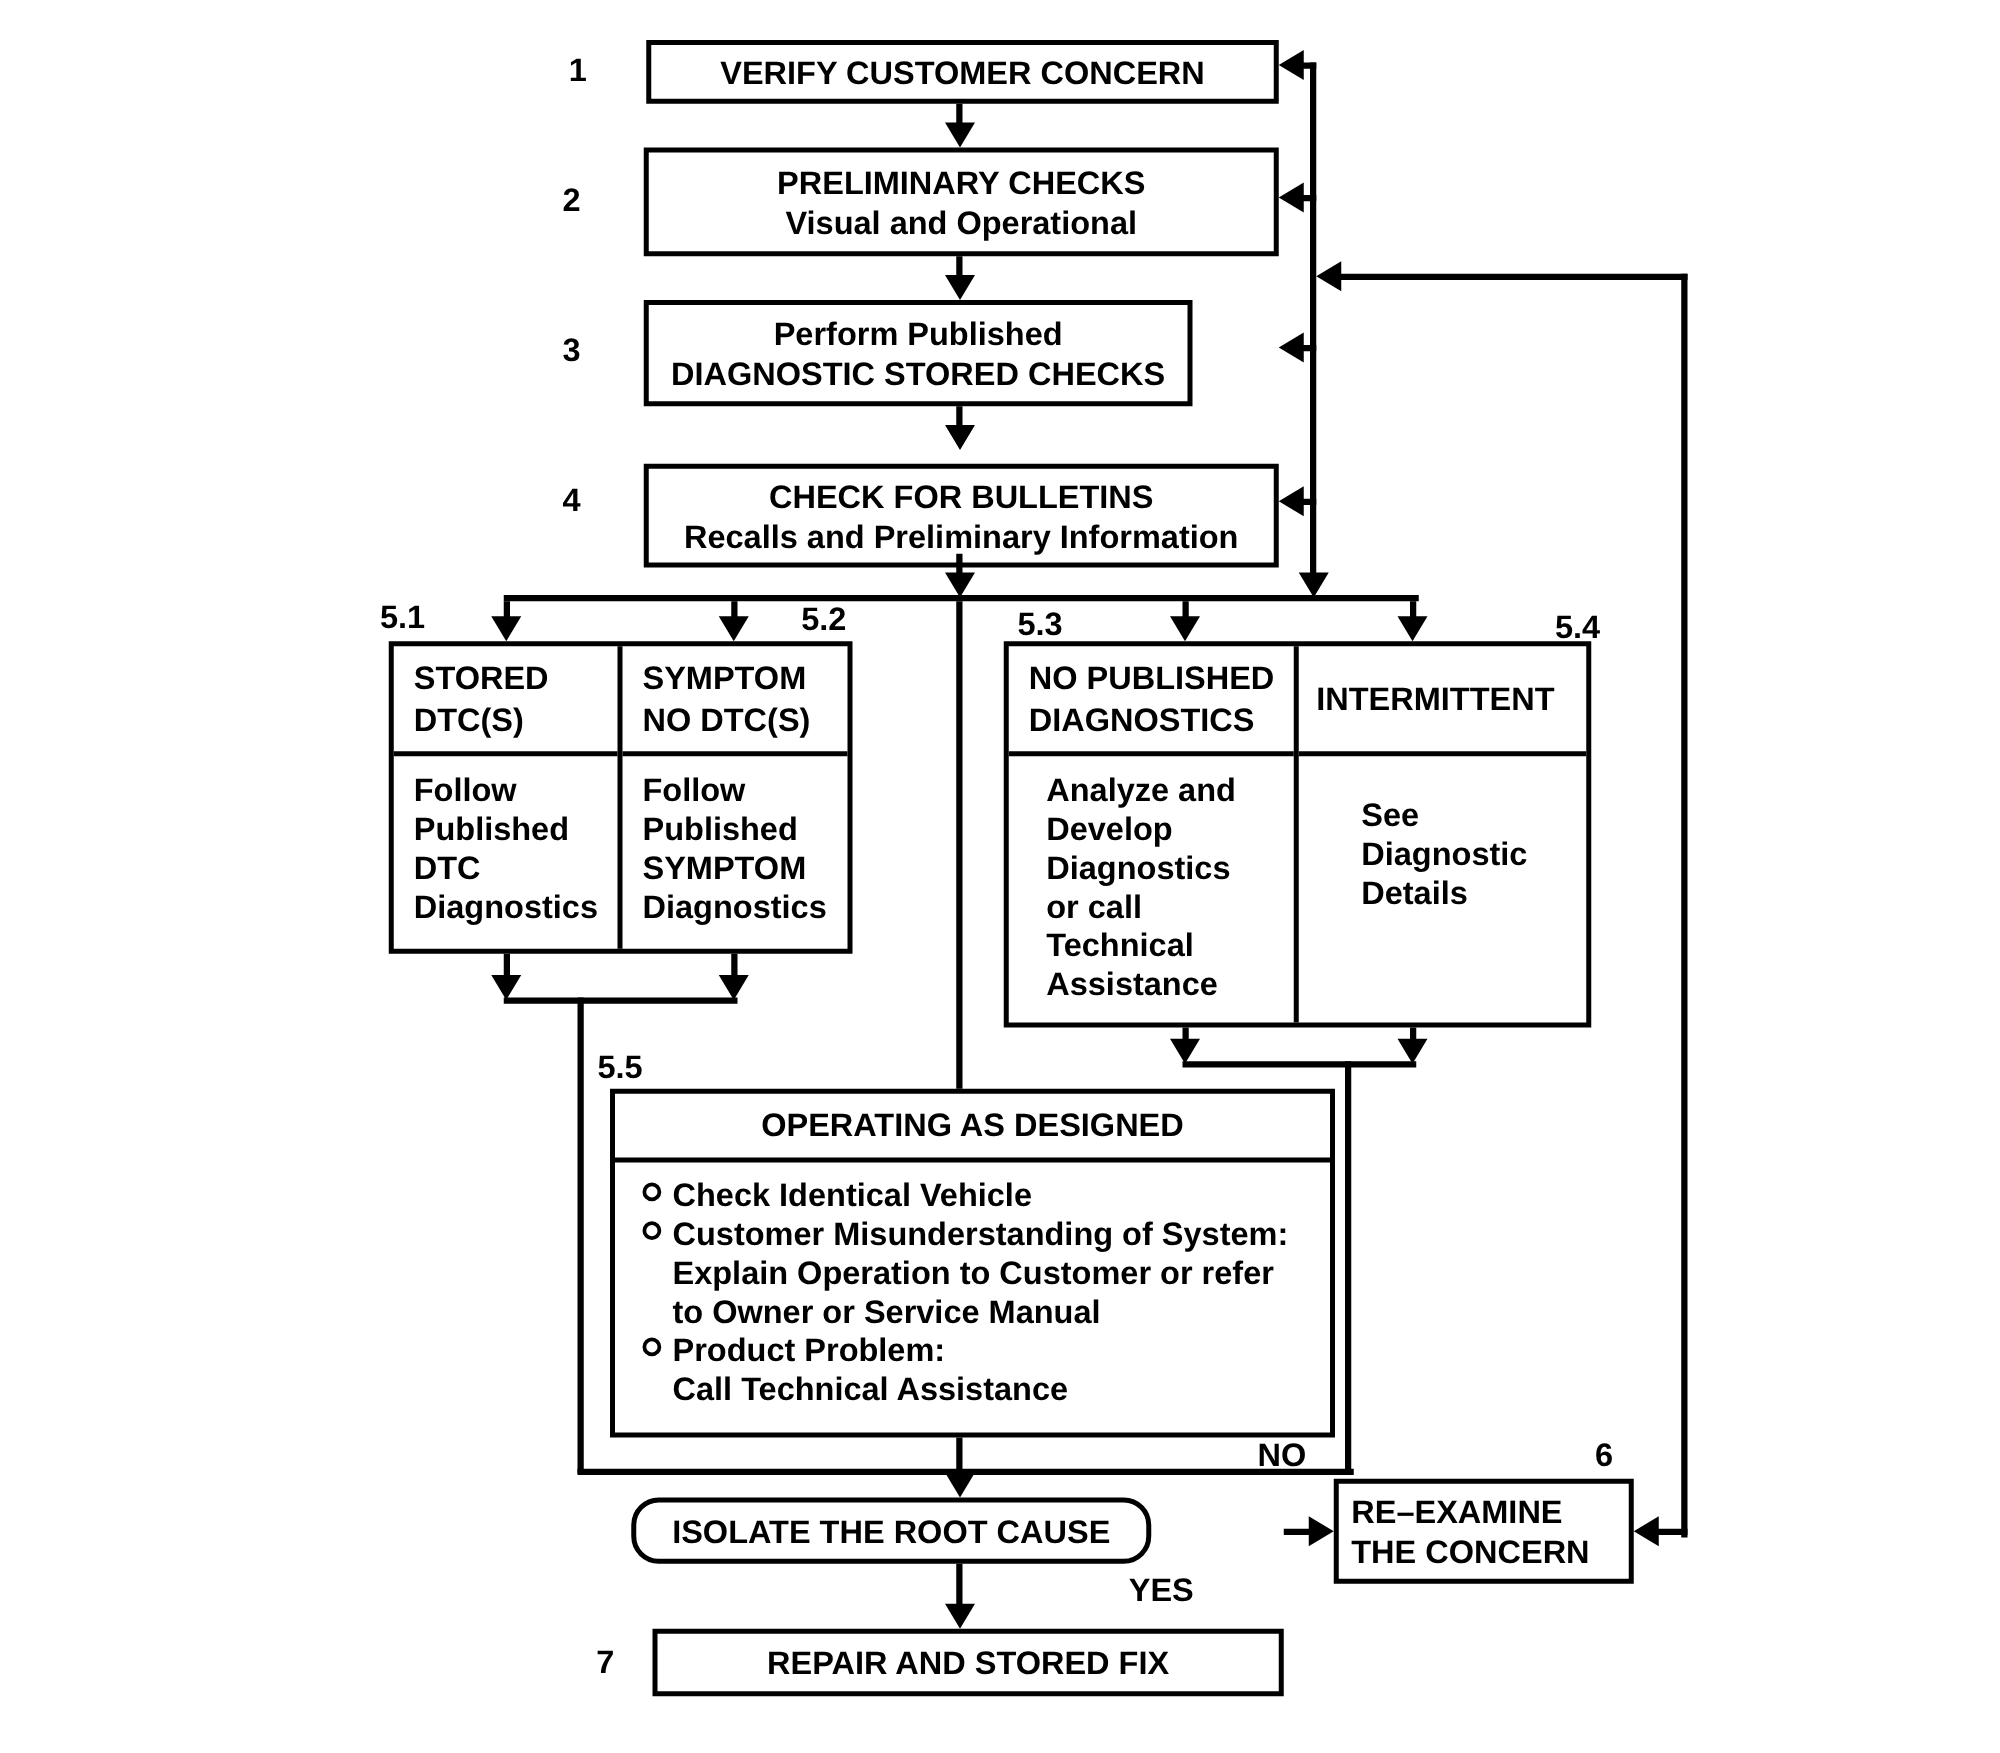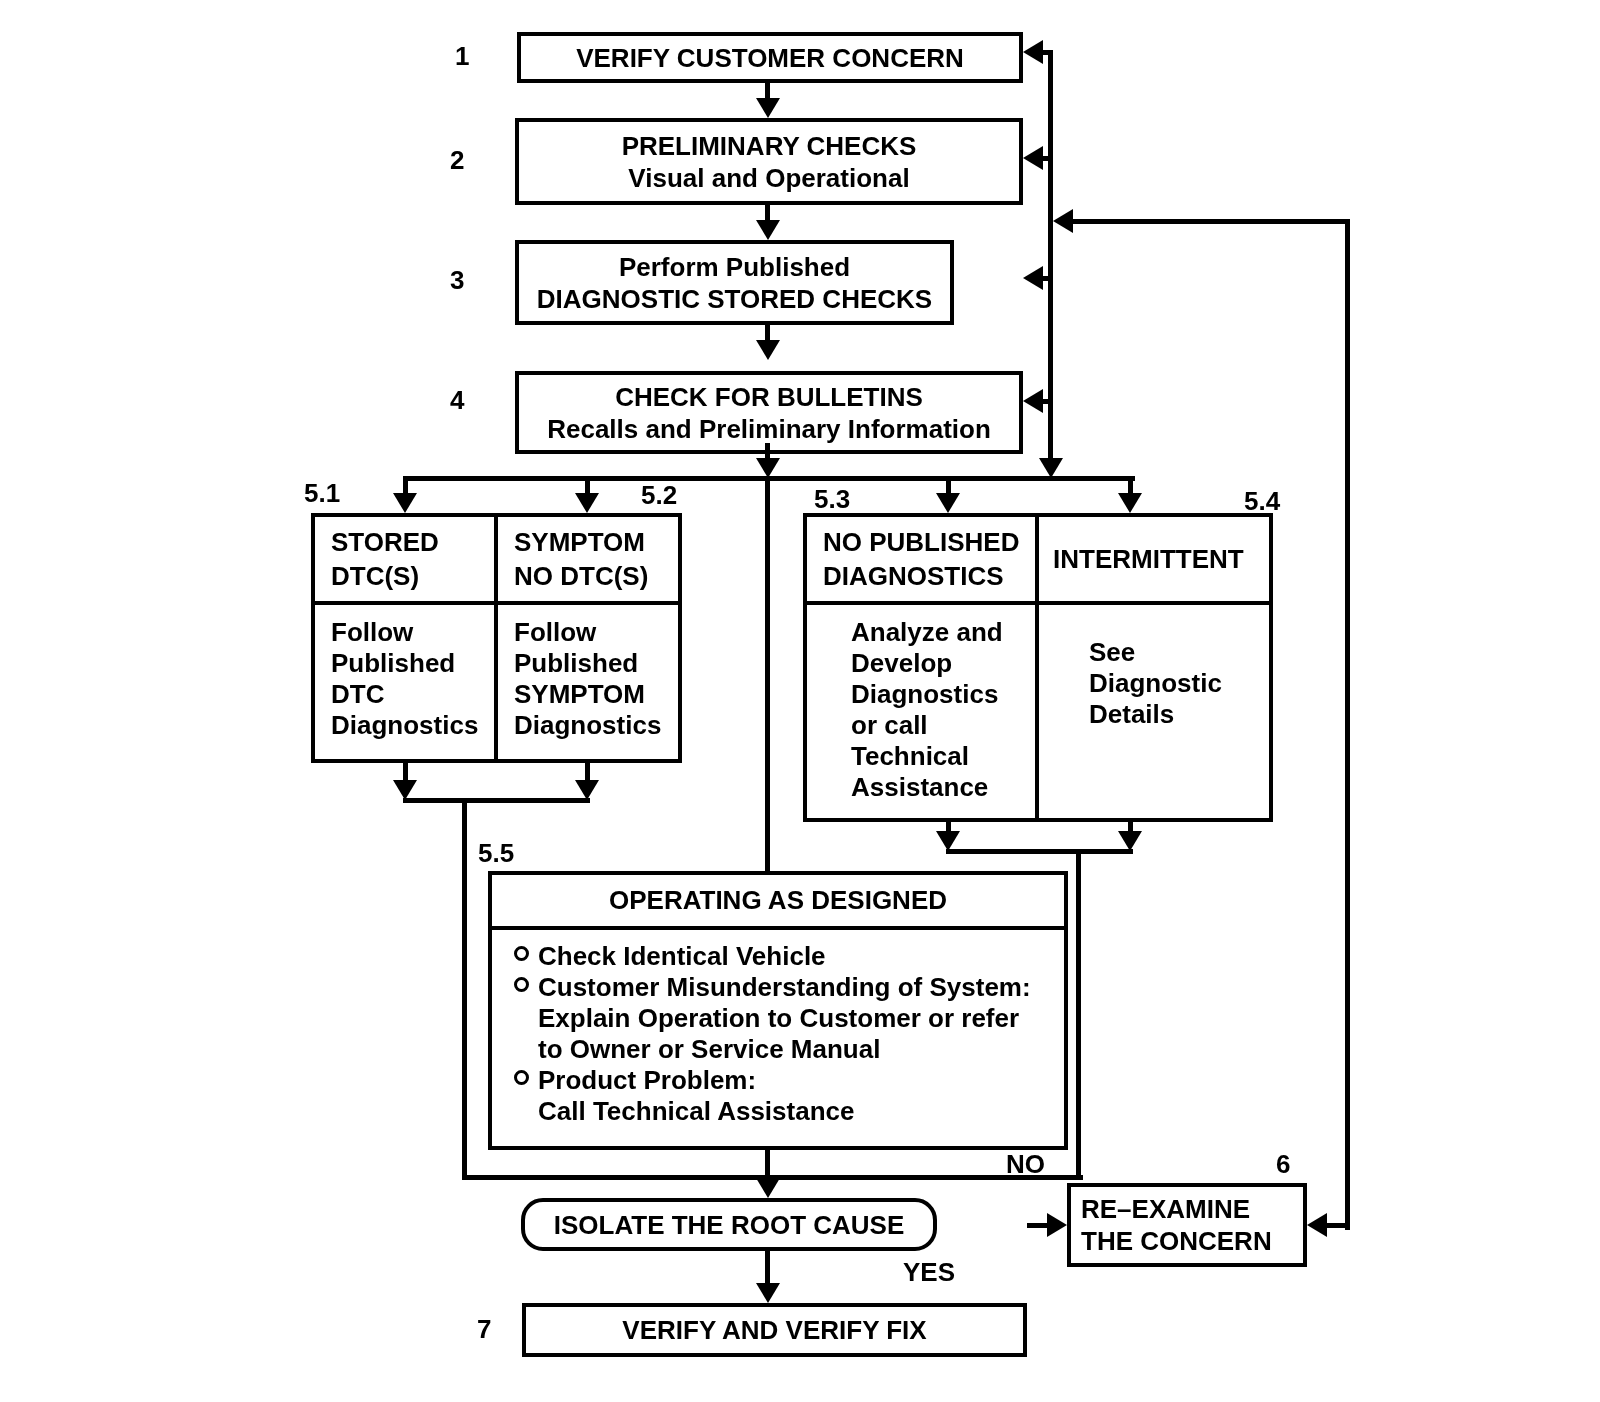--- a/index.html
+++ b/index.html
@@ -18,21 +18,21 @@
   .ah{position:absolute;width:0;height:0;}
   .ah.down{border-left:12px solid transparent;border-right:12px solid transparent;border-top:20px solid #000;}
   .ah.left{border-top:12px solid transparent;border-bottom:12px solid transparent;border-right:20px solid #000;}
   .ah.right{border-top:12px solid transparent;border-bottom:12px solid transparent;border-left:20px solid #000;}
   .tbl{position:absolute;border:4px solid #000;background:#fff;box-sizing:border-box;display:flex;flex-direction:row;font-size:26px;}
   .tcol{box-sizing:border-box;display:flex;flex-direction:column;}
   .tcol.first{border-right:4px solid #000;}
   .thead{box-sizing:border-box;border-bottom:4px solid #000;height:88px;padding:8px 4px 0 16px;line-height:34px;}
   .thead.vcenter{display:flex;align-items:center;padding-top:0;}
   .tbody{padding:12px 4px 0 16px;line-height:31px;flex:1;}
-  .tbody.pad30{padding-left:44px;}
+  .tbody.pad30{padding-left:30px;}
   .tbody.pad50{padding-left:50px;}
   .box55{position:absolute;border:4px solid #000;background:#fff;box-sizing:border-box;display:flex;flex-direction:column;}
   .title55{height:55px;box-sizing:border-box;border-bottom:4px solid #000;display:flex;align-items:center;justify-content:center;font-size:26px;}
   .bullets{padding:11px 8px 0 22px;font-size:26px;line-height:31px;}
   .bl{display:flex;align-items:baseline;}
   .bullet{width:9px;height:9px;border:3px solid #000;border-radius:50%;display:inline-block;margin-right:9px;flex:0 0 auto;position:relative;top:-4px;}
   .cl{padding-left:24px;}
 </style>
 </head>
 <body>
@@ -137,29 +137,29 @@
       <div class="cl">Explain Operation to Customer or refer</div>
       <div class="cl">to Owner or Service Manual</div>
       <div class="bl">
         <span class="bullet"></span>
         <span>Product Problem:</span>
       </div>
       <div class="cl">Call Technical Assistance</div>
     </div>
   </div>
 
-  <div class="box" style="left:521px;top:1198px;width:416px;height:53px;border-radius:22px;">
+  <div class="box" style="left:505px;top:1198px;width:416px;height:53px;border-radius:22px;">
     <div>ISOLATE THE ROOT CAUSE</div>
   </div>
   <div class="box" style="left:1067px;top:1183px;width:240px;height:84px;align-items:flex-start;padding-left:10px;text-align:left;">
     <div>RE–EXAMINE</div>
     <div>THE CONCERN</div>
   </div>
   <div class="box" style="left:522px;top:1303px;width:505px;height:54px;">
-    <div>VERIFY AND VERIFY FIX</div>
+    <div>REPAIR AND STORED FIX</div>
   </div>
 
   <div class="lbl" style="left:1006px;top:1150px;">NO</div>
   <div class="lbl" style="left:903px;top:1258px;">YES</div>
 
   <div class="ln" style="left:765px;top:83px;width:5px;height:20px;"></div>
   <div class="ah down" style="left:756px;top:98px;"></div>
   <div class="ln" style="left:765px;top:205px;width:5px;height:20px;"></div>
   <div class="ah down" style="left:756px;top:220px;"></div>
   <div class="ln" style="left:765px;top:325px;width:5px;height:20px;"></div>

